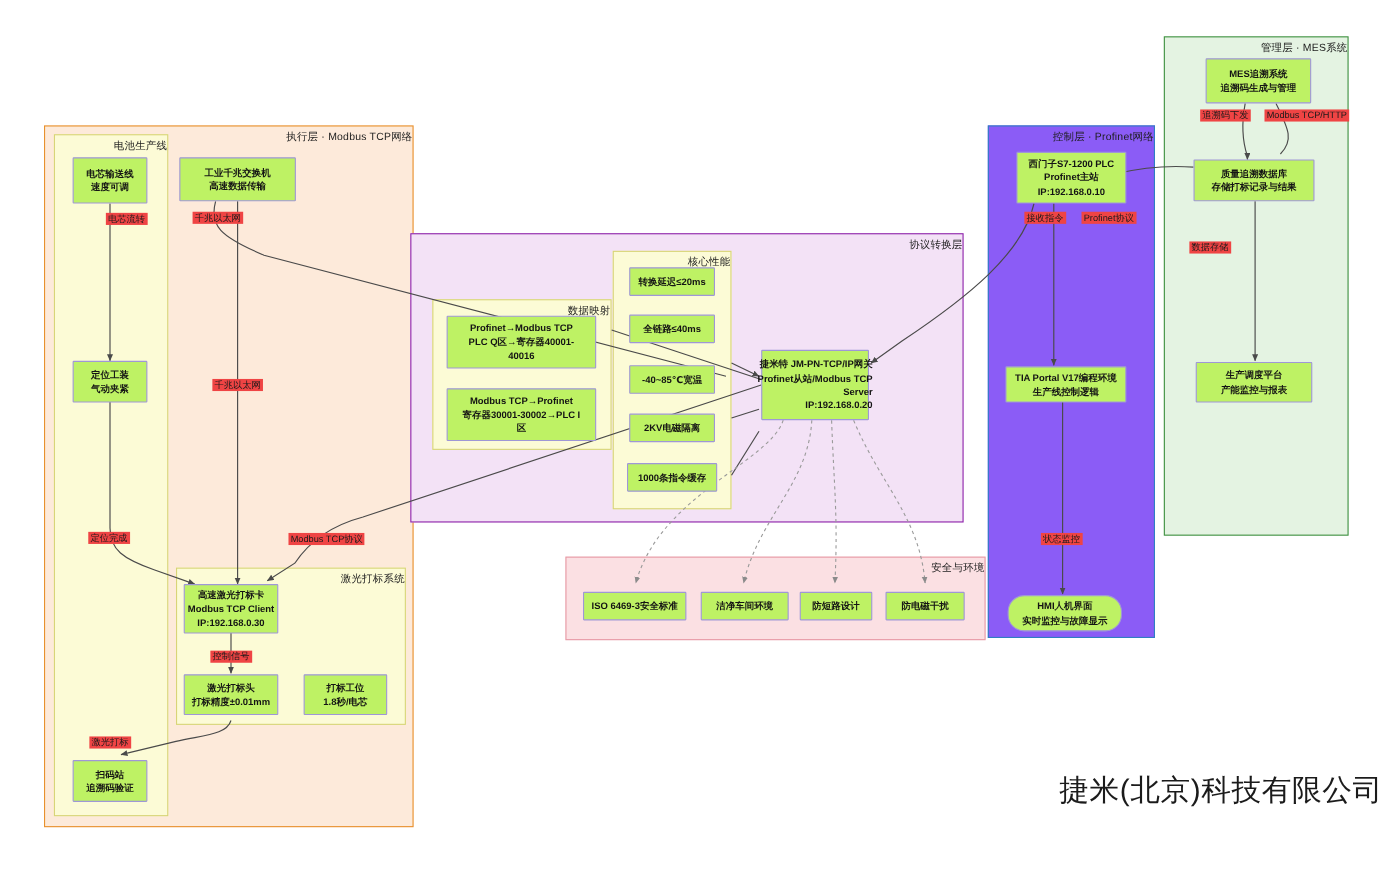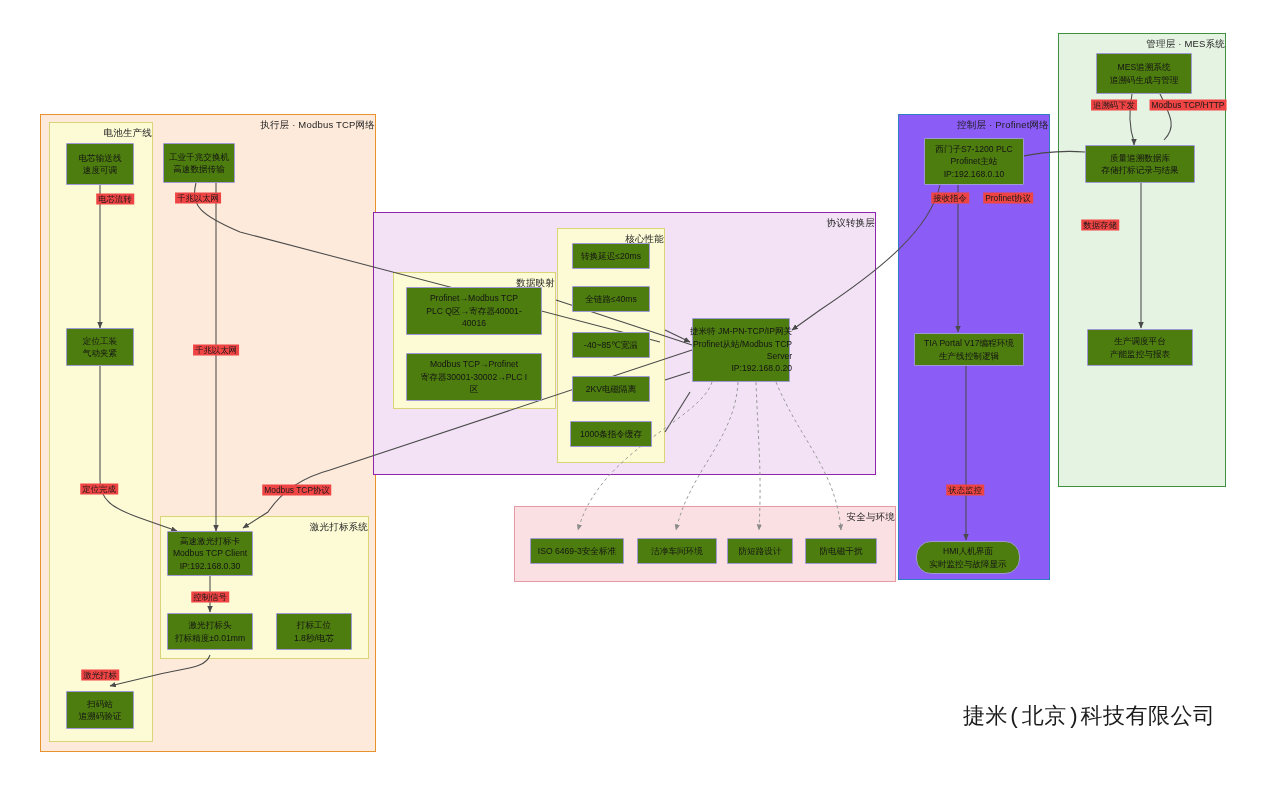--- a/index.html
+++ b/index.html
@@ -17,34 +17,34 @@
   .c-laser{background:#fcfbd6;border-color:#d8d477;}
   .c-proto{background:#f3e2f6;border-color:#8e24aa;}
   .c-map{background:#fcfbd6;border-color:#d8d477;}
   .c-perf{background:#fcfbd6;border-color:#d8d477;}
   .c-ctrl{background:#8b5cf6;border-color:#2f7ec4;}
   .c-mes{background:#e4f3e2;border-color:#3f9142;}
   .c-safe{background:#fbe0e3;border-color:#e79aa6;}
 
   
   .node{position:absolute;box-sizing:border-box;
-        background:#4d7c0f;border:1px solid #9f97d6;border-radius:1px;
+        background:#bef264;border:1px solid #9f97d6;border-radius:1px;
         display:flex;align-items:center;justify-content:center;
         text-align:center;font-size:8.6px;line-height:12.4px;color:#141414;
-        padding:2px 4px;}
+        padding:2px 4px;font-weight:bold;}
   .node .ln{display:block;white-space:nowrap;}
 
   
   .elabel{position:absolute;transform:translate(-50%,-50%);
           background:#ef4444;color:#1a1a1a;font-size:8.4px;line-height:11px;
           padding:0 2px;white-space:nowrap;}
 
   
-  .watermark{position:absolute;font-size:22px;line-height:34px;color:#1b1b1b;
-             letter-spacing:.5px;white-space:nowrap;font-family:Liberation Mono, monospace;}
+  .watermark{position:absolute;font-size:27px;line-height:34px;color:#1b1b1b;
+             letter-spacing:.5px;white-space:nowrap;}
 
   svg#links{position:absolute;left:0;top:0;width:1261px;height:793px;
             pointer-events:none;overflow:visible;}
   .ln-solid{fill:none;stroke:#4a4a4a;stroke-width:1.05px;}
   .ln-dash{fill:none;stroke:#9a9a9a;stroke-width:1px;stroke-dasharray:3 3;}
 </style>
 </head>
 <body>
 
 <div id="stage">
@@ -134,21 +134,21 @@
     <path class="ln-dash" d="M776,382 C800,440 836,470 841,530" marker-end="url(#ahd)"></path>
   </svg>
 
   <div class="node" style="left:66px;top:143px;width:68px;height:42px;">
     <div>
       <span class="ln">电芯输送线</span>
       <span class="ln">速度可调</span>
     </div>
   </div>
 
-  <div class="node" style="left:163px;top:143px;width:72px;height:40px;">
+  <div class="node" style="left:163px;top:143px;width:106px;height:40px;">
     <div>
       <span class="ln">工业千兆交换机</span>
       <span class="ln">高速数据传输</span>
     </div>
   </div>
 
   <div class="node" style="left:66px;top:328px;width:68px;height:38px;">
     <div>
       <span class="ln">定位工装</span>
       <span class="ln">气动夹紧</span>

